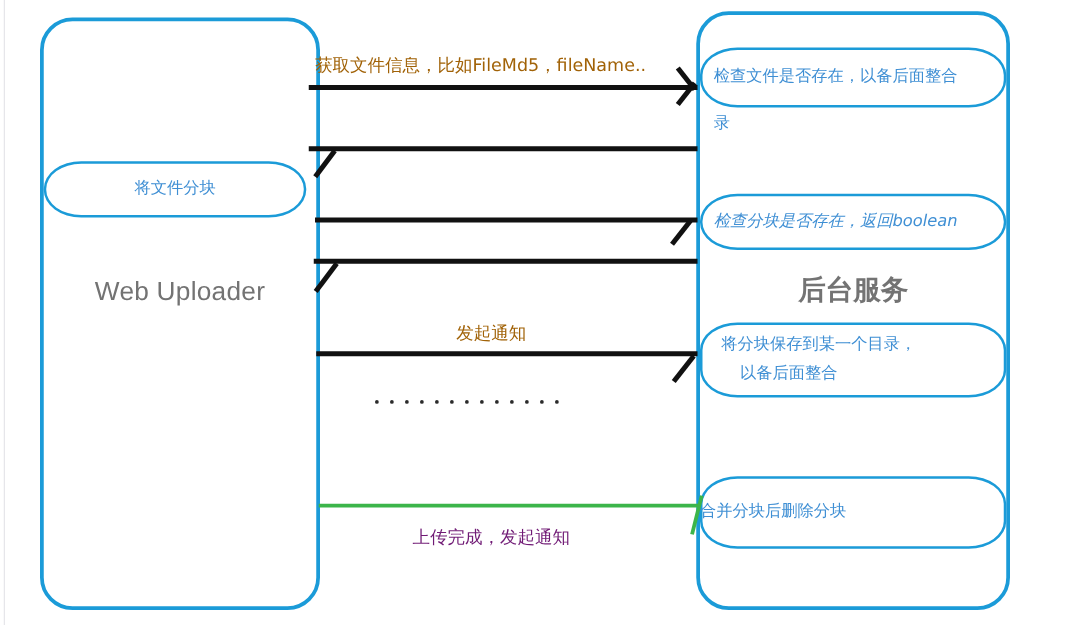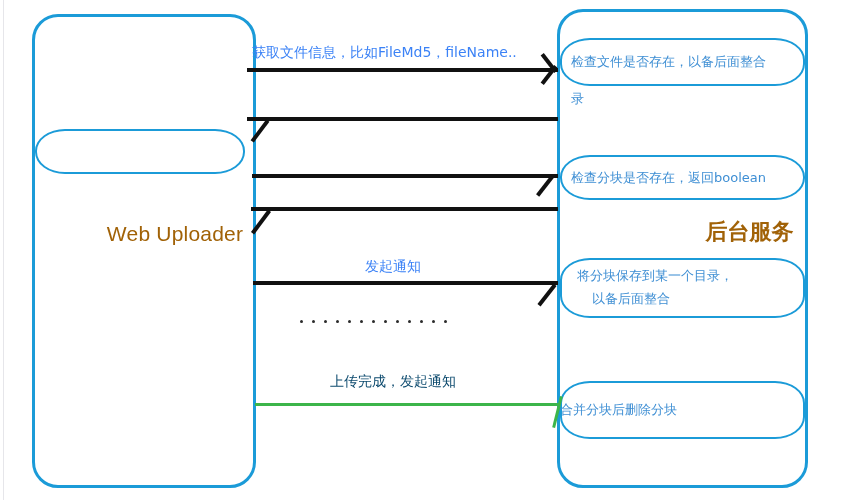--- a/index.html
+++ b/index.html
@@ -30,23 +30,22 @@
   .lane {
     position: absolute;
     border: 3px solid #1b9bd8;
     border-radius: 26px;
     box-sizing: border-box;
     background: transparent;
   }
   .lane-title {
     position: absolute;
     text-align: center;
-    color: #a16207;
+    color: #737373;
     white-space: nowrap;
-    margin-left: 31px;
   }
   .lane-title.latin {
     font-size: 21px;
     font-family: "Liberation Sans", sans-serif;
     letter-spacing: 0.2px;
   }
   .lane-title.cjk {
     font-size: 22px;
     font-weight: bold;
     font-family: "DejaVu Sans", sans-serif;
@@ -86,26 +85,27 @@
     background: #111111;
     transform-origin: center center;
   }
   .head.green {
     background: #3cb54a;
     width: 3px;
   }
   .msg-label {
     position: absolute;
     font-size: 14px;
-    color: #3b82f6;
+    color: #a16207;
     font-family: "DejaVu Sans", sans-serif;
     white-space: nowrap;
   }
   .msg-label.green-text {
-    color: #0c4a6e;
+    color: #701a75;
+    margin-top: 48px;
   }
   
   .dots {
     position: absolute;
     display: flex;
     align-items: center;
   }
   .dot {
     width: 3px;
     height: 3px;
@@ -117,36 +117,37 @@
 </head>
 <body>
 
 <div id="canvas">
 
   <div class="page-edge"></div>
 
   <div class="lane" style="left:32px; top:14px; width:224px; height:474px;"></div>
 
   <div class="note" style="left:35px; top:129px; width:210px; height:45px;"></div>
+  <div class="note-text center" style="left:35px; top:140px; width:210px; text-align:center;">将文件分块</div>
 
   <div class="lane-title latin" style="left:32px; top:222px; width:224px;">Web Uploader</div>
 
   <div class="lane" style="left:557px; top:9px; width:251px; height:479px;"></div>
 
   <div class="note" style="left:560px; top:38px; width:245px; height:48px;"></div>
   <div class="note-text" style="left:571px; top:51px;">检查文件是否存在，以备后面整合</div>
   <div class="note-text" style="left:571px; top:88px;">录</div>
 
   <div class="note" style="left:560px; top:155px; width:245px; height:45px;"></div>
-  <div class="note-text" style="left:571px; top:167px;">检查分块是否存在，返回boolean</div>
+  <div class="note-text" style="left:571px; top:167px;font-style:italic;">检查分块是否存在，返回boolean</div>
 
-  <div class="lane-title cjk" style="left:557px; top:217px; width:251px;padding-left:36px;">后台服务</div>
+  <div class="lane-title cjk" style="left:557px; top:217px; width:251px;">后台服务</div>
 
   <div class="note" style="left:560px; top:258px; width:245px; height:60px;"></div>
-  <div class="note-text" style="left:577px; top:265px;">将分块保存到某一个目录，</div>
+  <div class="note-text" style="left:577px; top:265px;font-family:Liberation Mono, monospace;">将分块保存到某一个目录，</div>
   <div class="note-text" style="left:592px; top:288px;">以备后面整合</div>
 
   <div class="note" style="left:560px; top:381px; width:245px; height:58px;"></div>
   <div class="note-text center" style="left:560px; top:399px; width:245px; text-align:left;">合并分块后删除分块</div>
 
   <div class="msg-label" style="left:252px; top:44px;">获取文件信息，比如FileMd5，fileName..</div>
   <div class="arrow-line" style="left:247px; top:68px; width:311px;"></div>
   <div class="head" style="left:547px; top:52px; height:22px; transform:rotate(-38deg);"></div>
   <div class="head" style="left:547px; top:64px; height:22px; transform:rotate(38deg);"></div>
 

